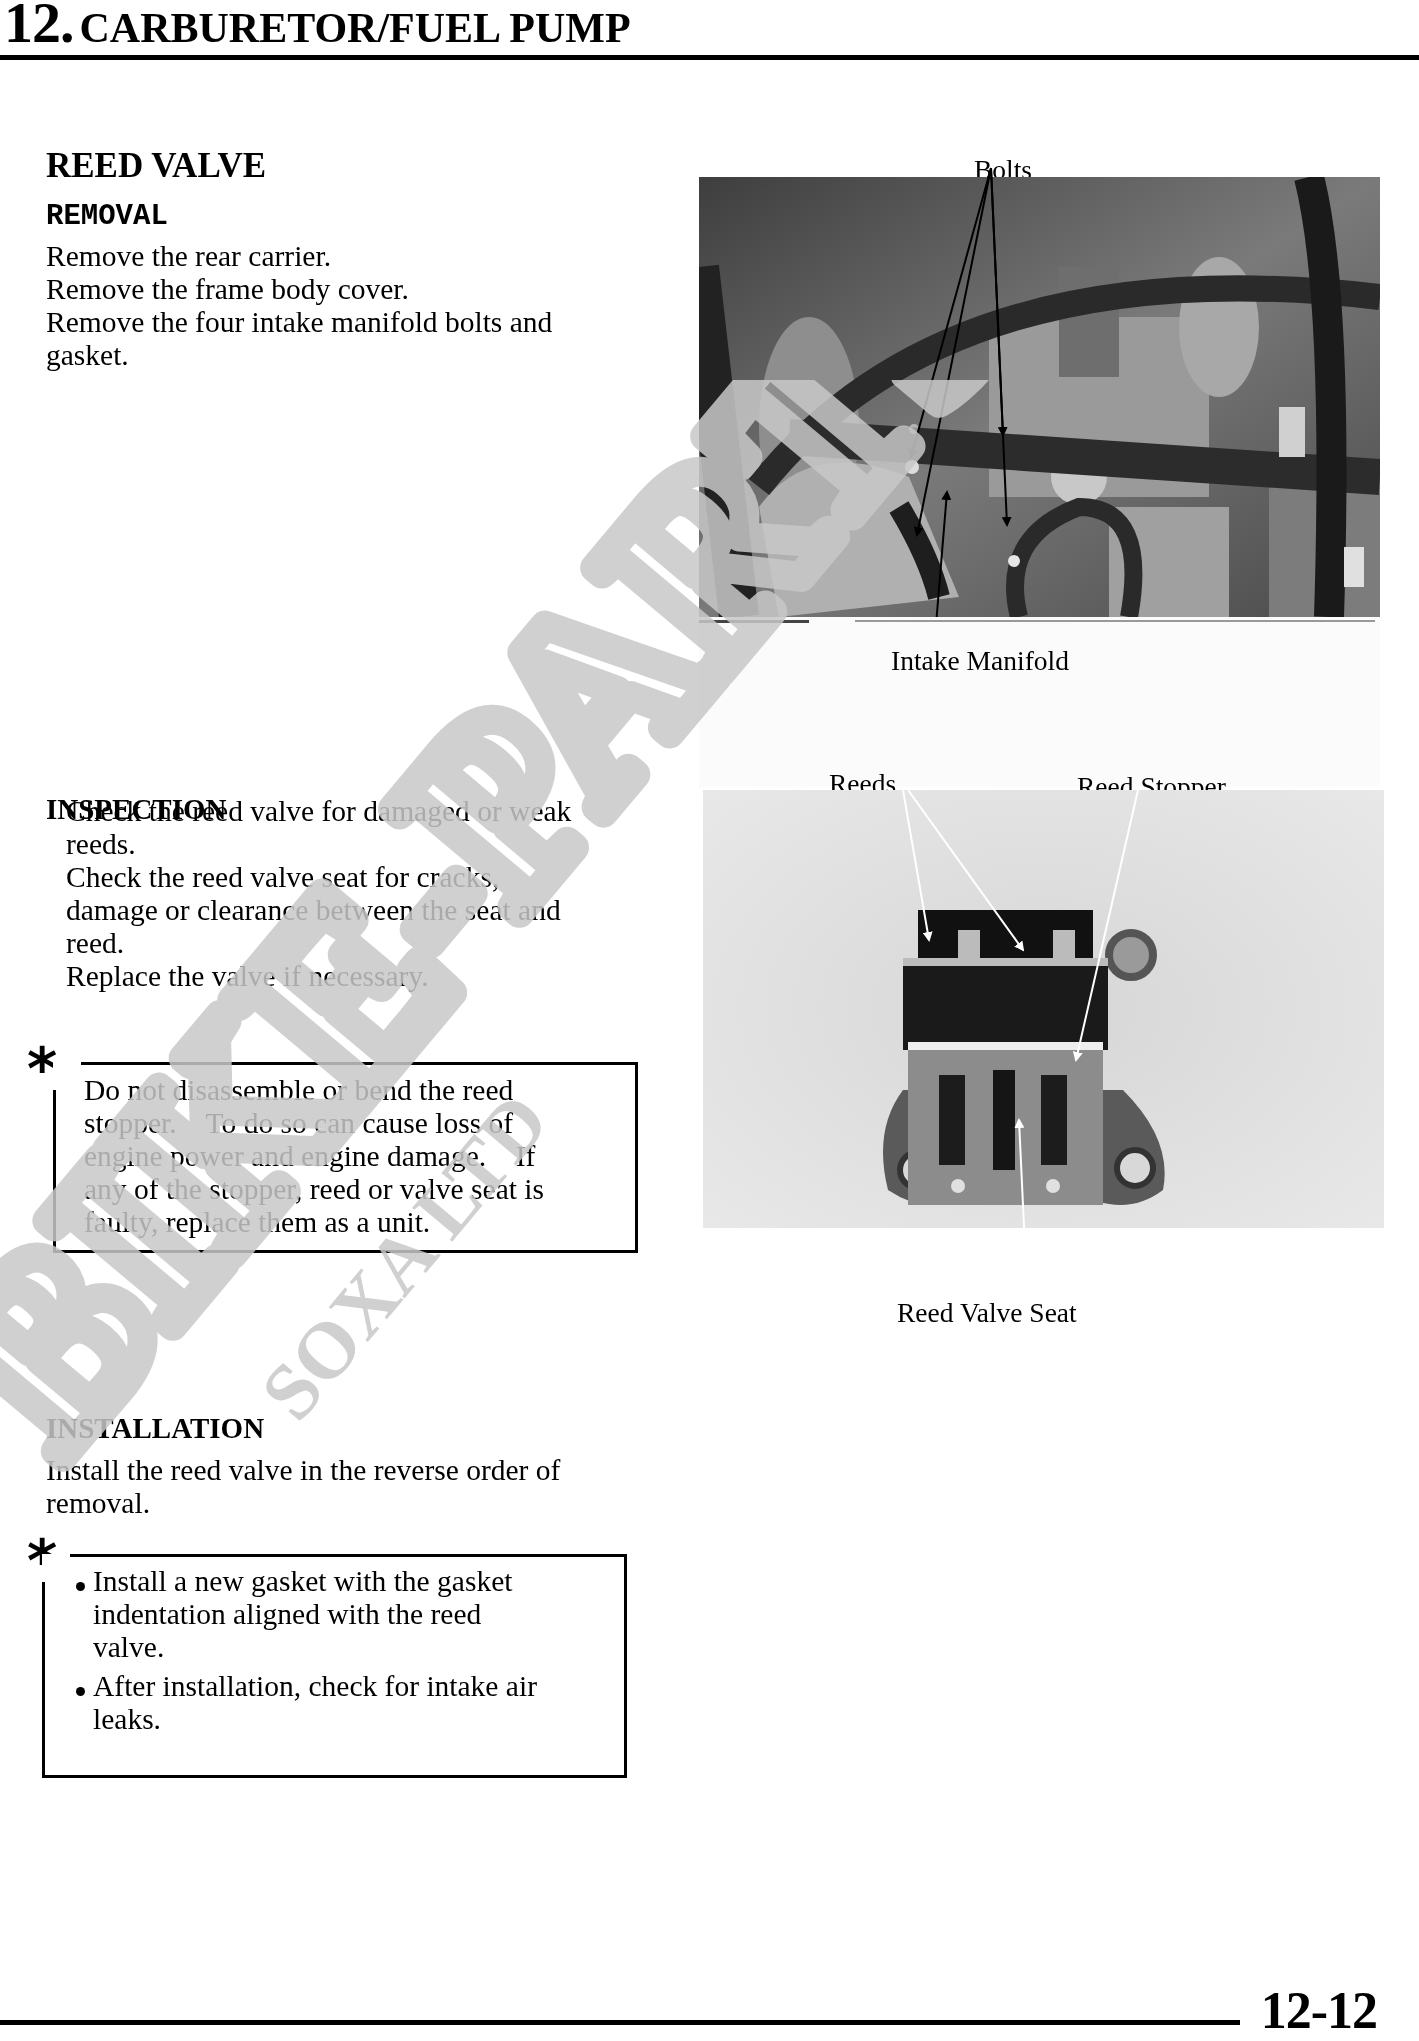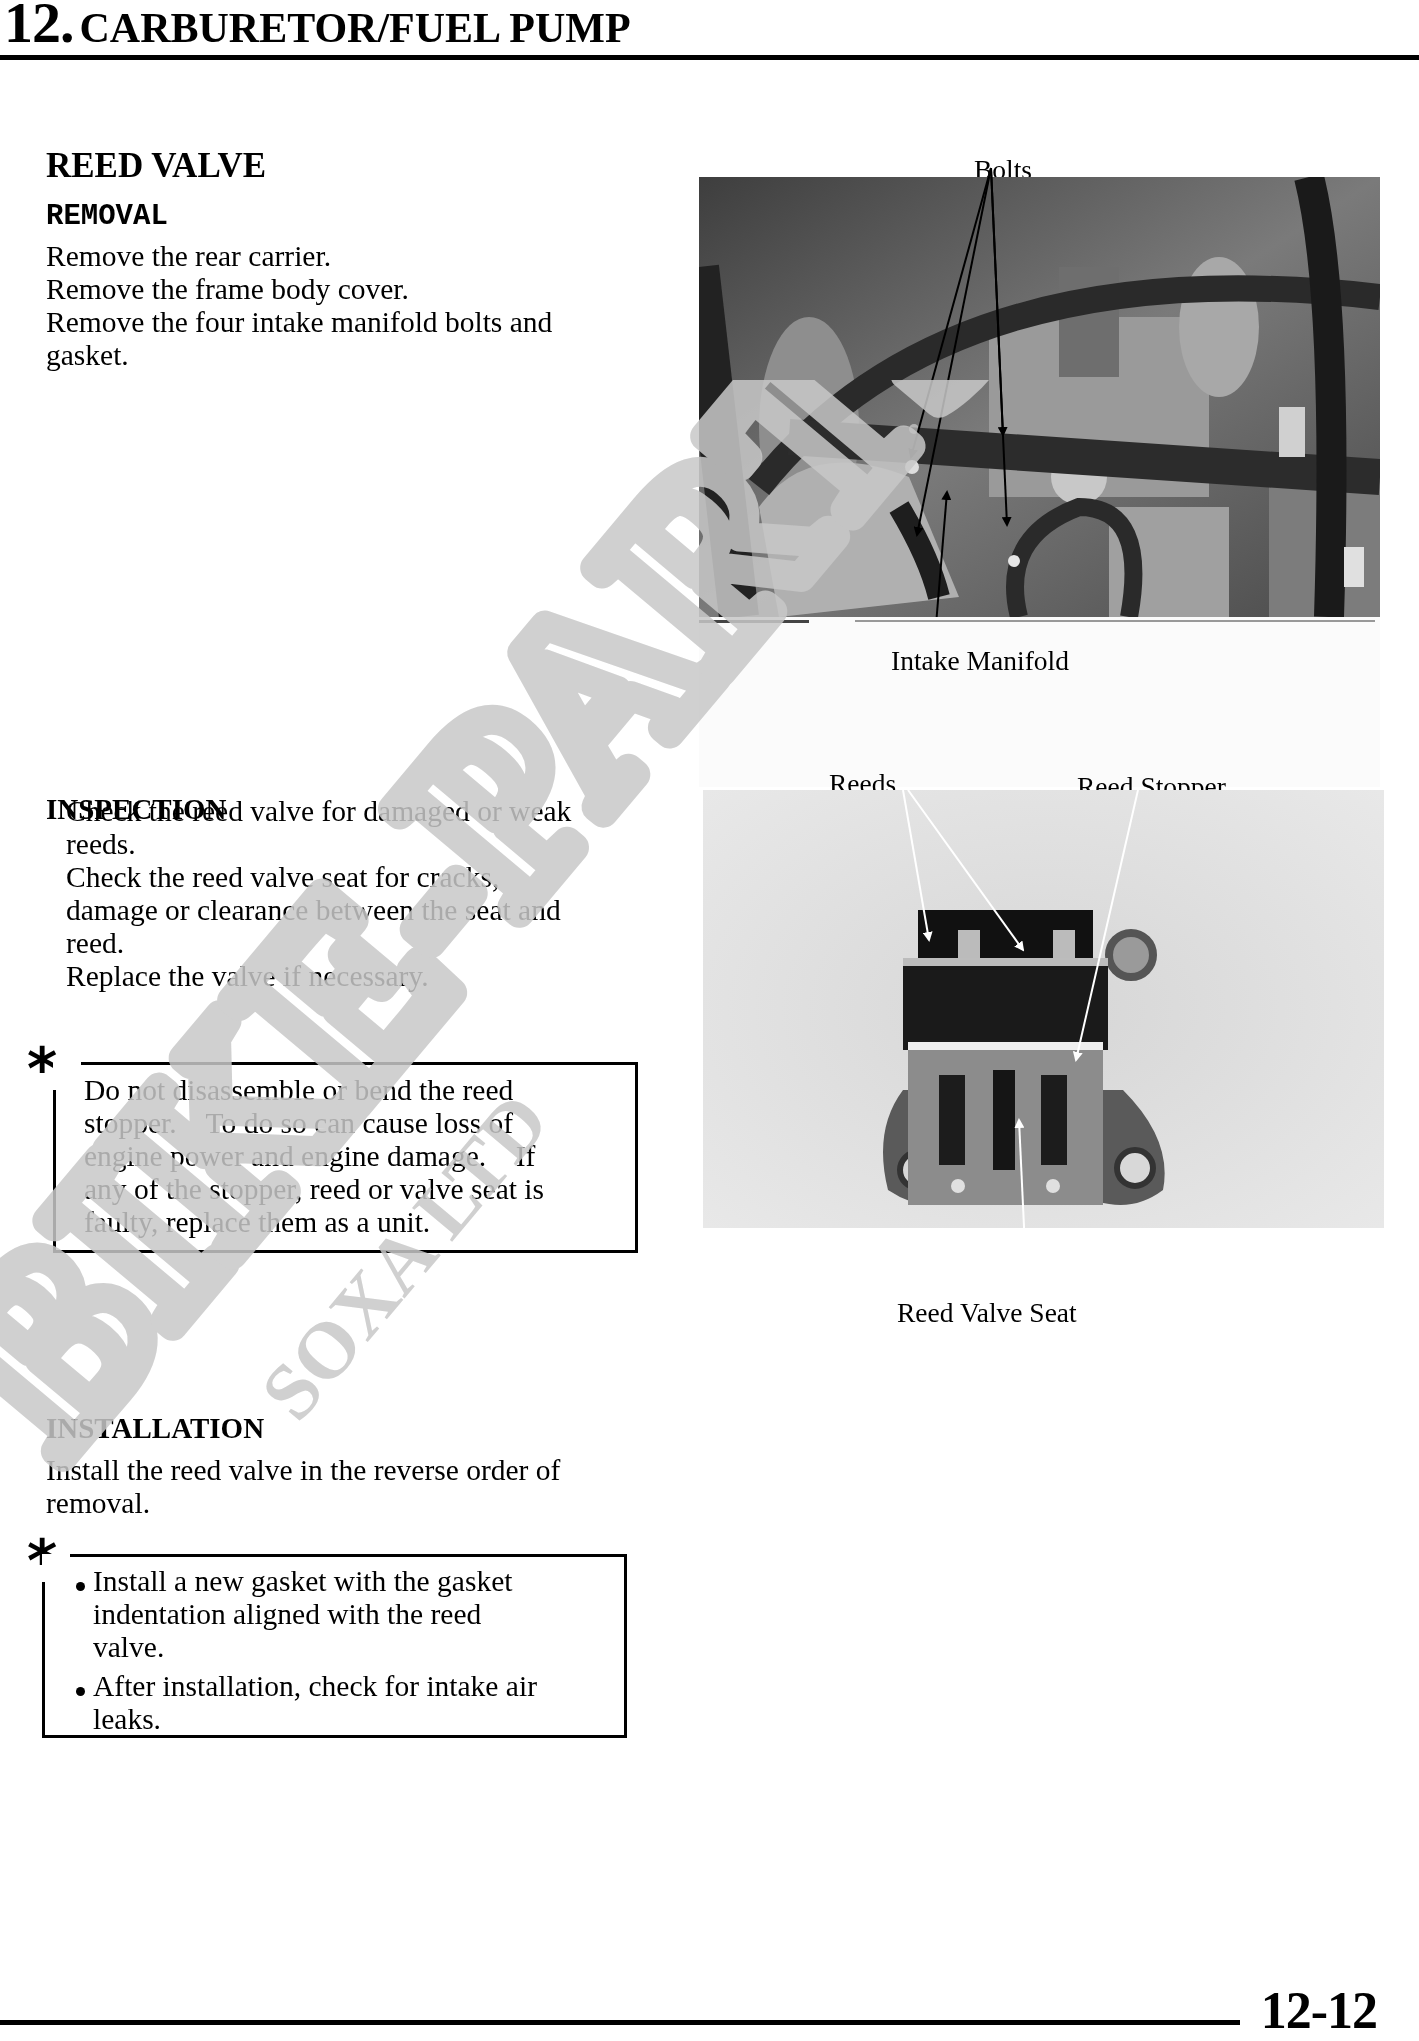--- a/index.html
+++ b/index.html
@@ -82,21 +82,21 @@
   </div>
 </div>
 
 <div class="abs h2" style="left:46px; top:1414px;">INSTALLATION</div>
 <div class="abs body-lines" style="left:46px; top:1454px;">
   <div>Install the reed valve in the reverse order of</div>
   <div>removal.</div>
 </div>
 
 <div class="abs note-star" style="left:27px; top:1532px;">*</div>
-<div class="abs note-box" style="left:42px; top:1554px; width:585px; height:184px;font-family:Liberation Serif, serif;">
+<div class="abs note-box" style="left:42px; top:1554px; width:585px; height:224px;font-family:Liberation Serif, serif;">
   <div class="gap"></div>
   <div class="note-text" style="left:28px; top:8px;">
     <div class="bullet-row">
       <span class="bullet-dot"></span>
       <span>
         <div>Install a new gasket with the gasket</div>
         <div>indentation aligned with the reed</div>
         <div>valve.</div>
       </span>
     </div>

